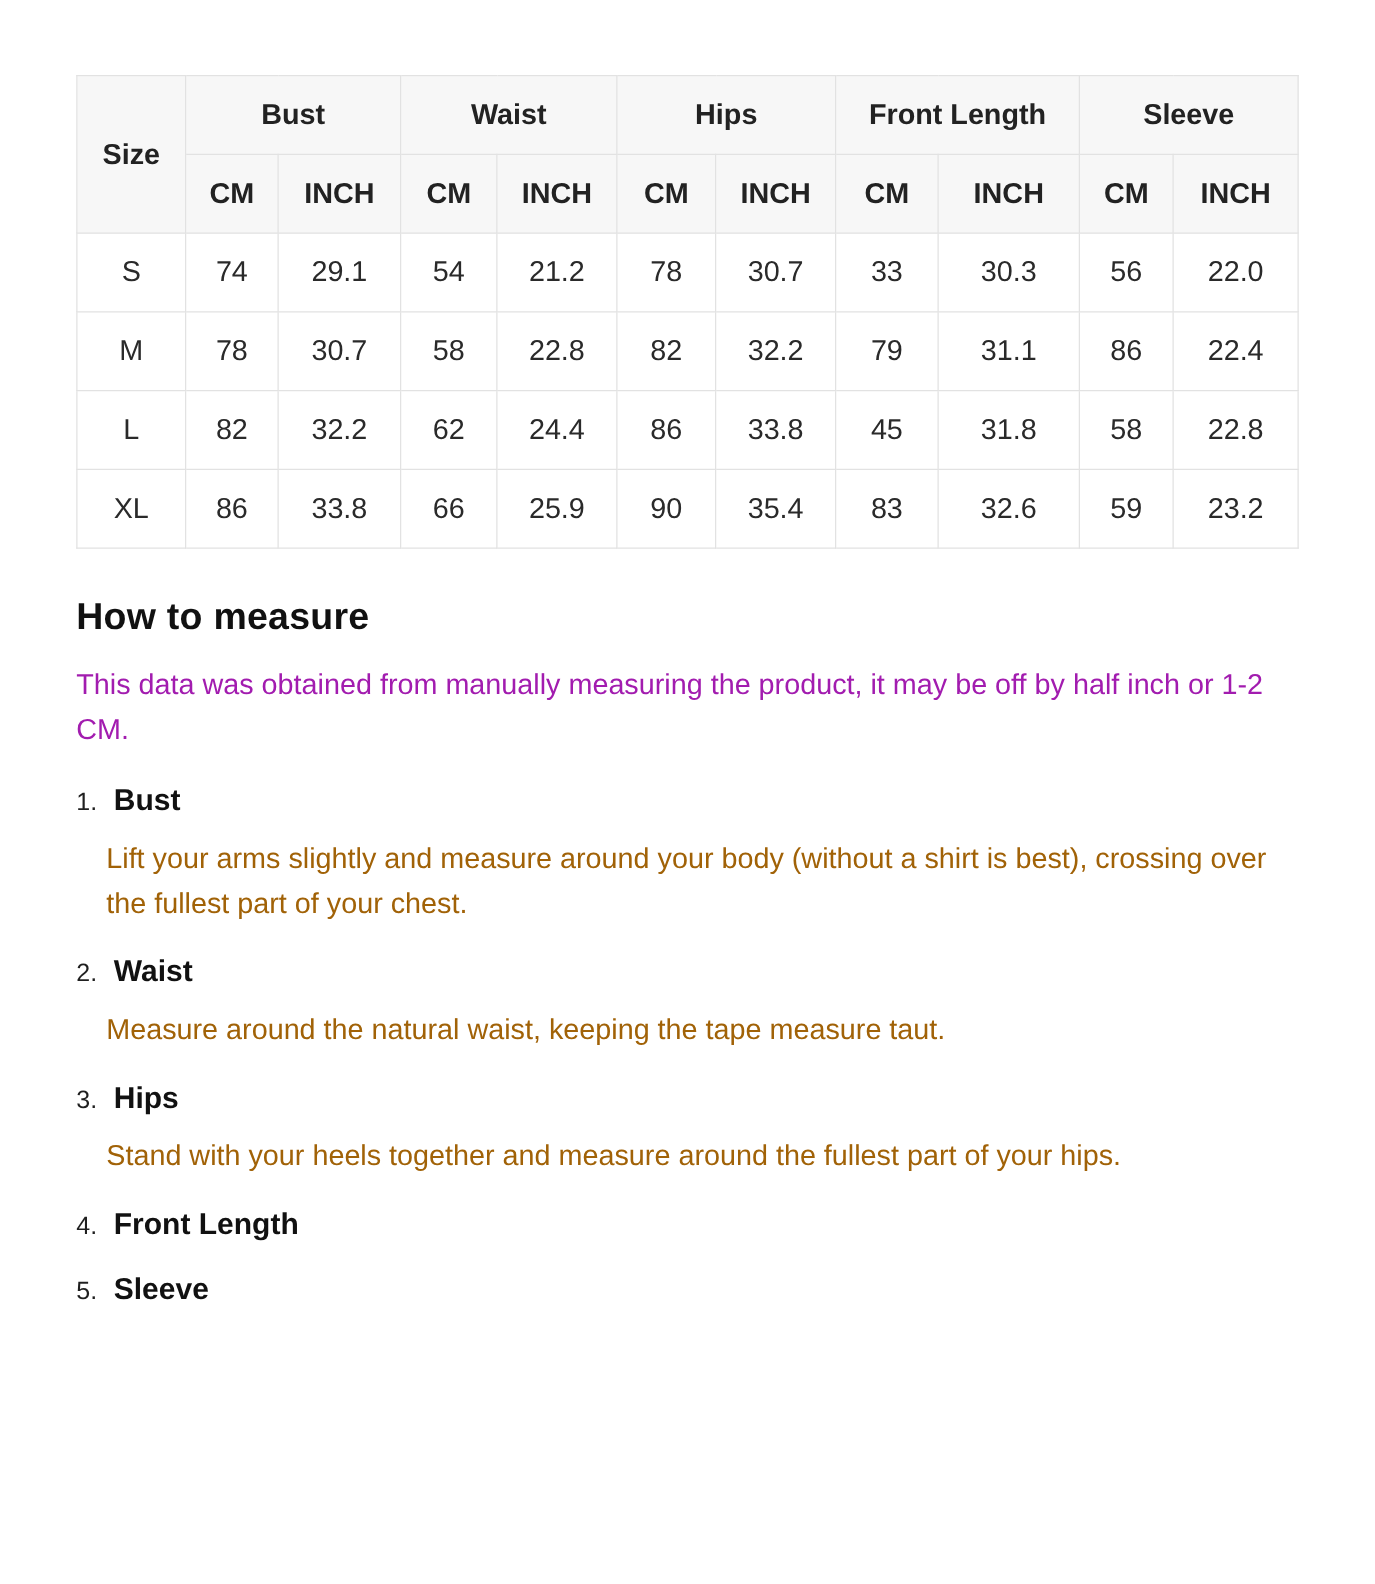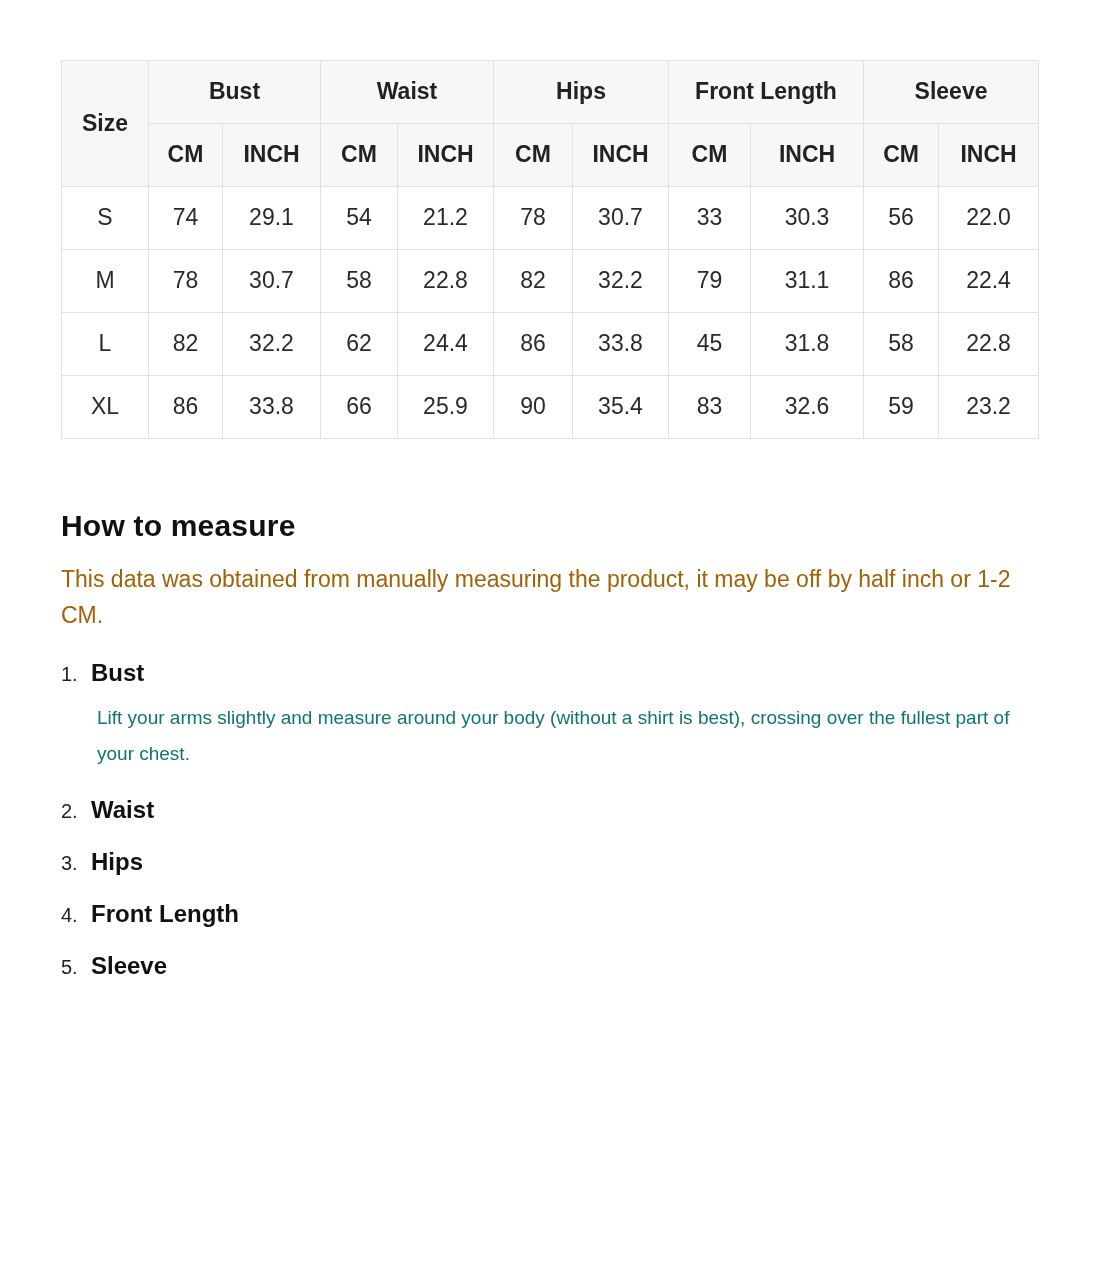--- a/index.html
+++ b/index.html
@@ -32,31 +32,31 @@
     color: #222;
   }
   .size-table tbody td {
     background: #ffffff;
     font-weight: normal;
     color: #2a2a2a;
   }
 
   
   .howto-title {
-    margin-top: 70px;
+    margin-top: 38px;
     font-size: 30px;
     font-weight: bold;
     color: #111;
     letter-spacing: 0.2px;
   }
   .howto-intro {
     margin-top: 18px;
     font-size: 23px;
     line-height: 36px;
-    color: #a16207;
+    color: #a21caf;
   }
   .steps-list { margin-top: 26px; list-style: none; }
   .step { display: block; }
   .step-head {
     margin-top: 24px;
     display: flex;
     align-items: baseline;
   }
   .step-num {
     width: 30px;
@@ -65,25 +65,25 @@
     font-weight: normal;
     color: #1f1f1f;
   }
   .step-term {
     font-size: 24px;
     font-weight: bold;
     color: #111;
   }
   .step-desc {
     margin-top: 13px;
-    margin-left: 36px;
+    margin-left: 24px;
     max-width: 951px;
-    font-size: 19px;
+    font-size: 23px;
     line-height: 36px;
-    color: #0f766e;
+    color: #a16207;
   }
 </style>
 </head>
 <body>
 
 <div class="page">
 
   <table class="size-table">
     <colgroup>
       <col style="width:87px">
@@ -186,26 +186,28 @@
           <span class="step-num">1.</span>
           <span class="step-term">Bust</span>
         </div>
         <p class="step-desc">Lift your arms slightly and measure around your body (without a shirt is best), crossing over the fullest part of your chest.</p>
       </li>
       <li class="step">
         <div class="step-head">
           <span class="step-num">2.</span>
           <span class="step-term">Waist</span>
         </div>
+        <p class="step-desc">Measure around the natural waist, keeping the tape measure taut.</p>
       </li>
       <li class="step">
         <div class="step-head">
           <span class="step-num">3.</span>
           <span class="step-term">Hips</span>
         </div>
+        <p class="step-desc">Stand with your heels together and measure around the fullest part of your hips.</p>
       </li>
       <li class="step">
         <div class="step-head">
           <span class="step-num">4.</span>
           <span class="step-term">Front Length</span>
         </div>
       </li>
       <li class="step">
         <div class="step-head">
           <span class="step-num">5.</span>

